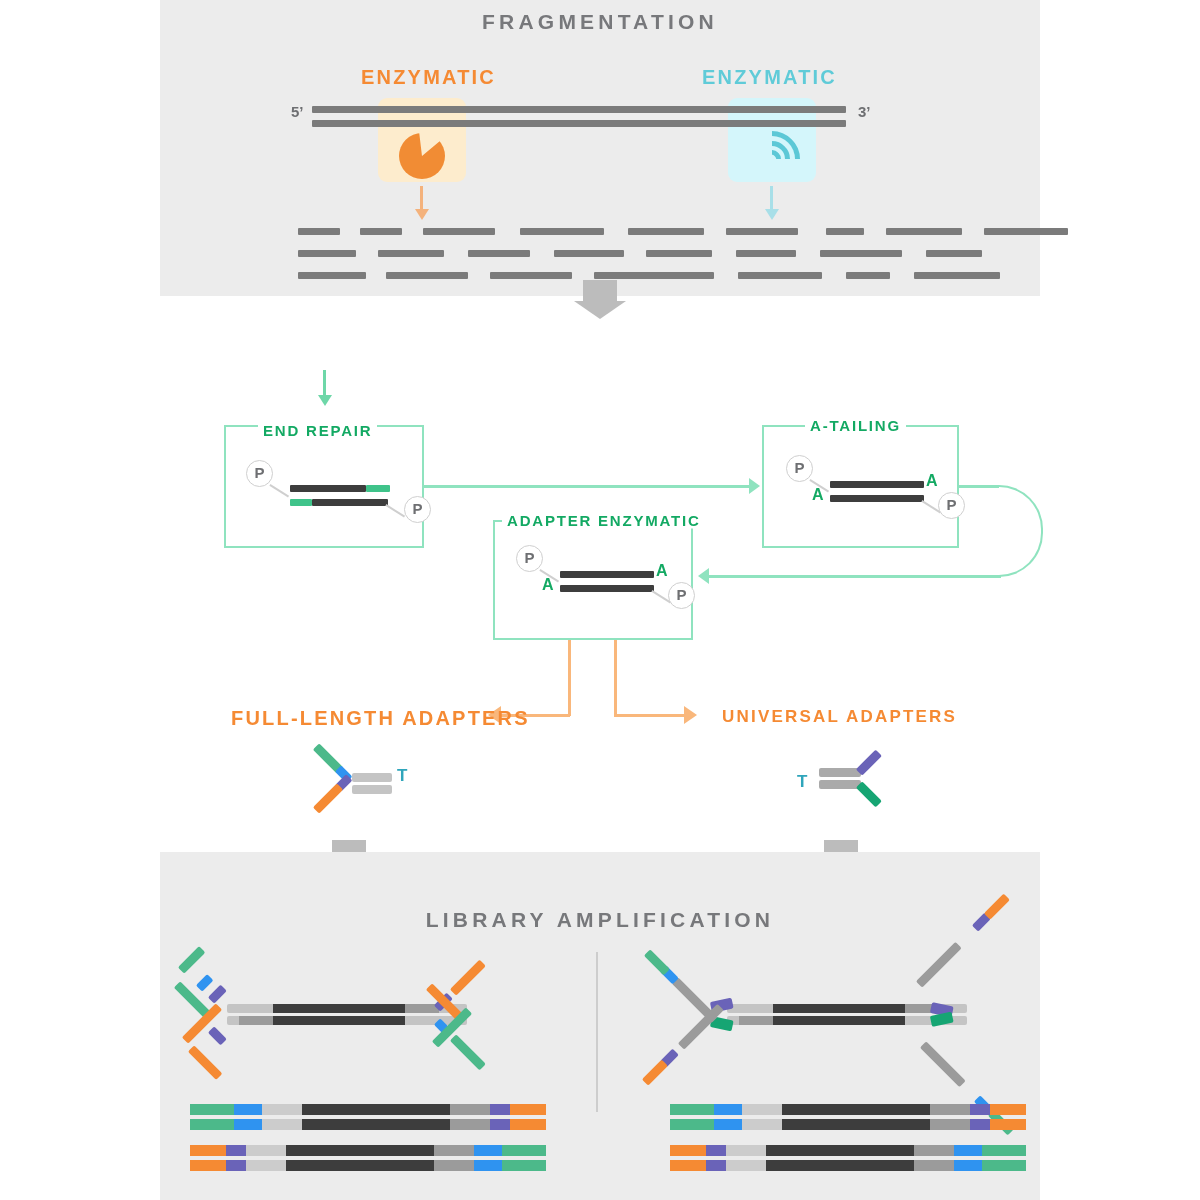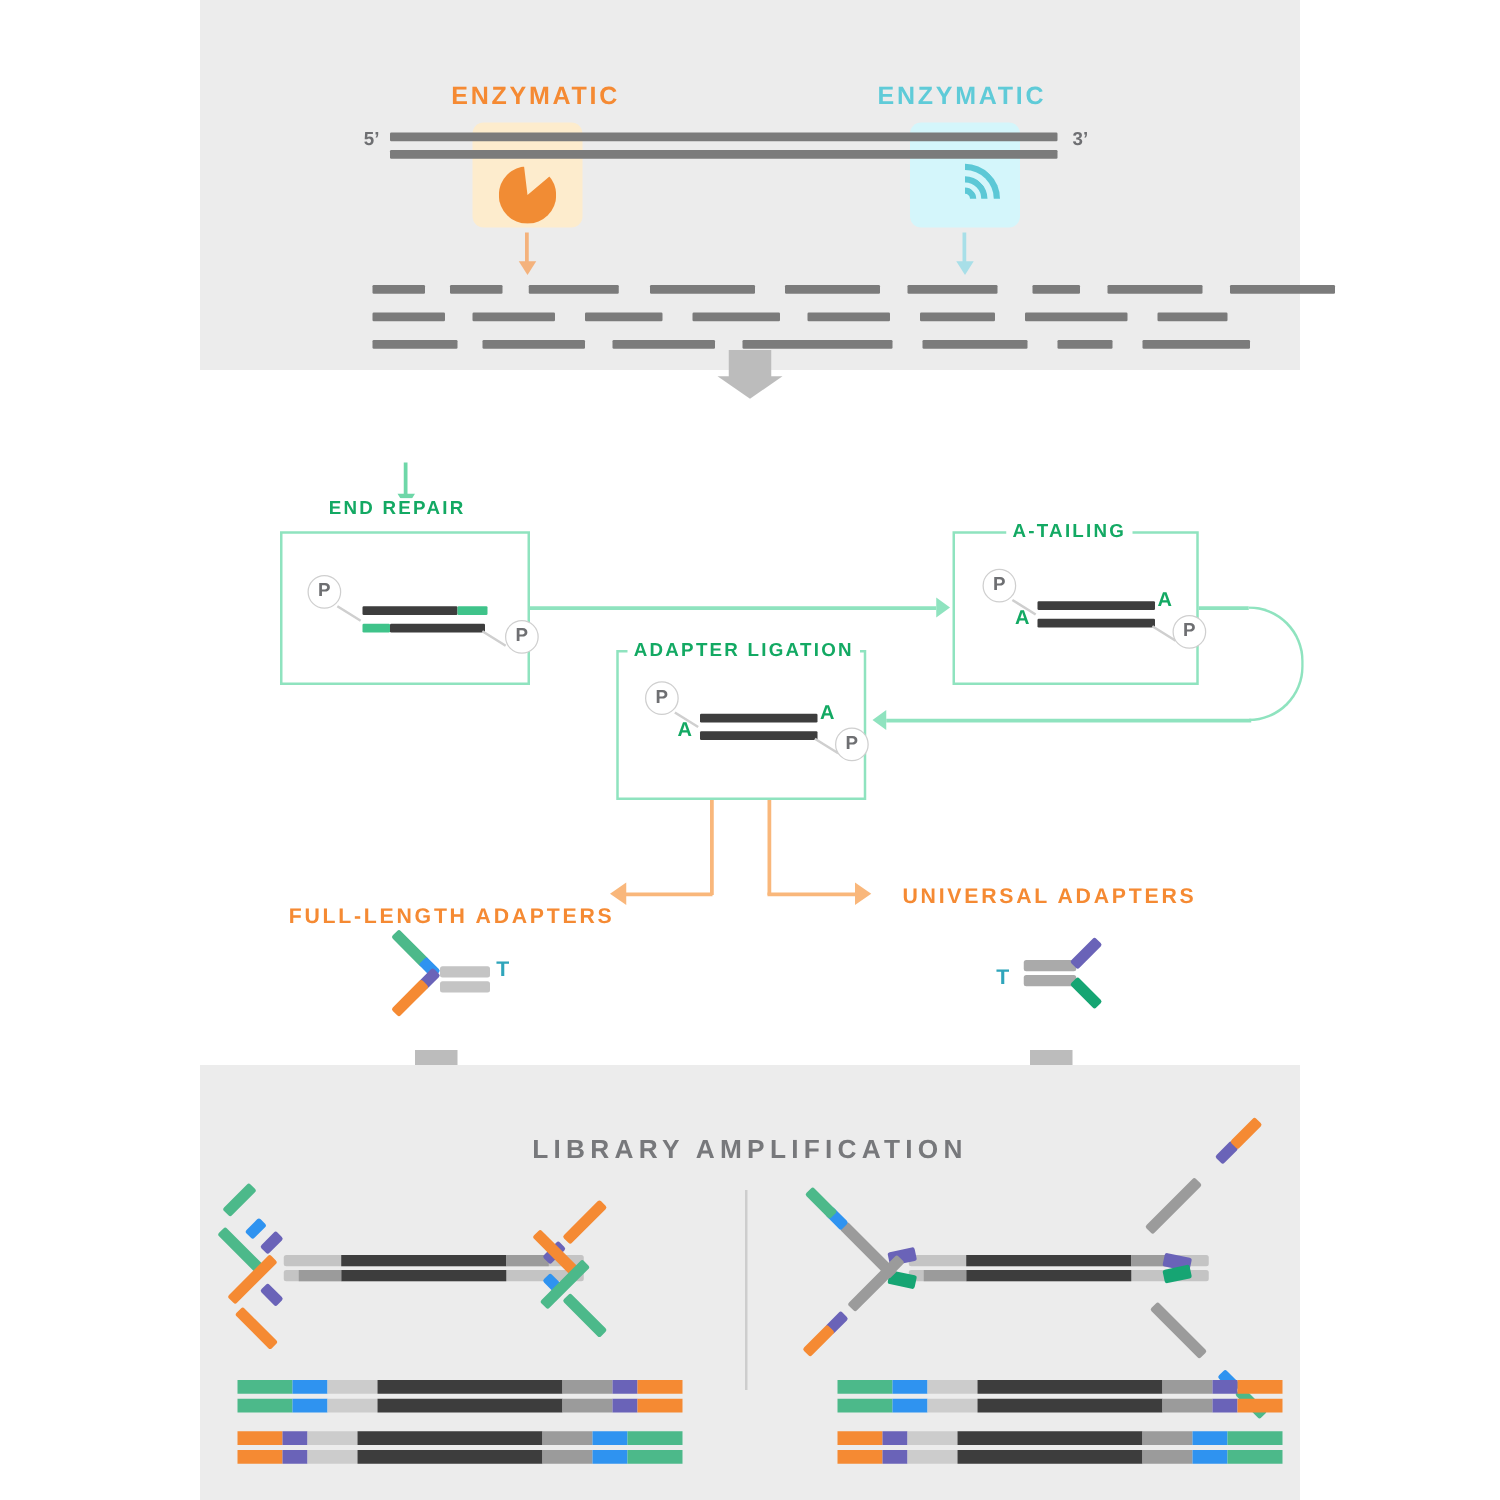--- a/index.html
+++ b/index.html
@@ -215,20 +215,21 @@
   .prod-row { position: absolute; height: 11px; display: flex; }
   .prod-seg { height: 100%; }
 </style>
 </head>
 <body>
 
 <div class="stage">
 
   <div class="band" id="band-frag"></div>
 
+  <div class="section-title" style="top:10px;">FRAGMENTATION</div>
 
   <div class="sub-title c-orange" style="top:66px; left:361px;">ENZYMATIC</div>
   <div class="sub-title c-cyan" style="top:66px; left:702px;">ENZYMATIC</div>
 
   <div class="pad pad-enz" style="top:98px; left:378px; width:88px; height:84px;"></div>
   <div class="pad pad-mec" style="top:98px; left:728px; width:88px; height:84px;"></div>
 
   <div class="tick-label" style="top:103px; left:291px;">5’</div>
   <div class="tick-label" style="top:103px; left:858px;">3’</div>
   <div class="strand" style="top:106px; left:312px; width:534px;"></div>
@@ -271,21 +272,21 @@
       <div class="frag" style="left: 548px; top: 44px; width: 44px; background: rgb(123, 123, 123);"></div>
       <div class="frag" style="left: 616px; top: 44px; width: 86px; background: rgb(123, 123, 123);"></div>
     </div>
 
   <div class="big-arrow" style="top:280px; left:583px; height:22px;"></div>
 
 
   <div class="thin-arrow" style="top:370px; left:323px; height:26px; background:#6ed7a8; color:#6ed7a8;"></div>
 
   <div class="gbox" style="top:425px; left:224px; width:200px; height:123px;"></div>
-  <div class="gbox-label" style="top:407px; left:258px; transform:translateY(-50%);">END REPAIR</div>
+  <div class="gbox-label" style="top:430px; left:258px; transform:translateY(-50%);">END REPAIR</div>
   <div class="abs" style="top:460px; left:246px; width:156px; height:62px;">
     <div class="pbadge" style="left:0; top:0;">P</div>
     <div class="leader" style="left:24px; top:24px; width:22px; transform:rotate(32deg);"></div>
     <div class="dstrand" style="left:44px; top:25px; width:76px;"></div>
     <div class="dtip" style="left:120px; top:25px; width:24px;"></div>
     <div class="dtip" style="left:44px; top:39px; width:22px;"></div>
     <div class="dstrand" style="left:66px; top:39px; width:76px;"></div>
     <div class="leader" style="left:140px; top:44px; width:22px; transform:rotate(32deg);"></div>
     <div class="pbadge" style="left:158px; top:36px;">P</div>
   </div>
@@ -305,41 +306,41 @@
     <div class="leader" style="left:136px; top:45px; width:22px; transform:rotate(32deg);"></div>
     <div class="pbadge" style="left:152px; top:37px;">P</div>
   </div>
 
   <div class="gline gline-h" style="top:485px; left:959px; width:40px;"></div>
   <div class="abs" style="top:485px; left:999px; width:44px; height:92px; border:2.5px solid #8fe3bf; border-left:none; border-radius:0 46px 46px 0; background:transparent;"></div>
   <div class="gline gline-h" style="top:575px; left:709px; width:292px;"></div>
   <div class="garrow-left" style="top:568px; left:698px;"></div>
 
   <div class="gbox" style="top:520px; left:493px; width:200px; height:120px;"></div>
-  <div class="gbox-label" style="top:520px; left:502px; transform:translateY(-50%);">ADAPTER LIGATION</div>
+  <div class="gbox-label" style="top:520px; left:502px; transform:translateY(-50%);">ADAPTER ENZYMATIC</div>
   <div class="abs" style="top:545px; left:516px; width:160px; height:66px;">
     <div class="pbadge" style="left:0; top:0;">P</div>
     <div class="leader" style="left:24px; top:24px; width:22px; transform:rotate(32deg);"></div>
     <div class="dstrand" style="left:44px; top:26px; width:94px;"></div>
     <div class="aletter" style="left:140px; top:17px;">A</div>
     <div class="aletter" style="left:26px; top:31px;">A</div>
     <div class="dstrand" style="left:44px; top:40px; width:94px;"></div>
     <div class="leader" style="left:136px; top:45px; width:22px; transform:rotate(32deg);"></div>
     <div class="pbadge" style="left:152px; top:37px;">P</div>
   </div>
 
   <div class="oline oline-v" style="top:640px; left:568px; height:76px;"></div>
   <div class="oline oline-h" style="top:714px; left:500px; width:70px;"></div>
   <div class="oarrow-left" style="top:706px; left:488px;"></div>
 
   <div class="oline oline-v" style="top:640px; left:614px; height:76px;"></div>
   <div class="oline oline-h" style="top:714px; left:614px; width:70px;"></div>
   <div class="oarrow-right" style="top:706px; left:684px;"></div>
 
-  <div class="sub-title c-orange" style="top:707px; left:231px; font-size:17px;margin-top:16px;">FULL-LENGTH ADAPTERS</div>
+  <div class="sub-title c-orange" style="top:707px; left:231px; font-size:20px;">FULL-LENGTH ADAPTERS</div>
   <div class="sub-title c-orange" style="top:707px; left:722px; font-size:17px;">UNIVERSAL ADAPTERS</div>
 
   <div class="abs" style="top:740px; left:300px; width:100px; height:70px;">
 
     <div class="seg" style="left:16px; top:2px; width:34px; height:9px; background:#4cb98a; transform:rotate(45deg);"></div>
     <div class="seg" style="left:38px; top:24px; width:16px; height:9px; background:#2f93f0; transform:rotate(45deg);"></div>
 
     <div class="seg" style="left:38px; top:44px; width:16px; height:9px; background:#6a63b8; transform:rotate(-45deg);"></div>
     <div class="seg" style="left:16px; top:66px; width:34px; height:9px; background:#f58a33; transform:rotate(-45deg);"></div>
 

